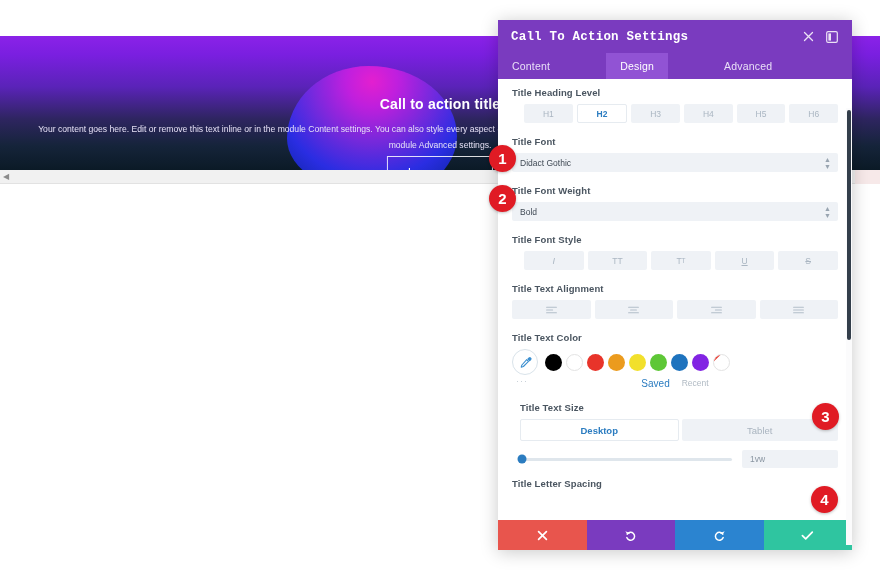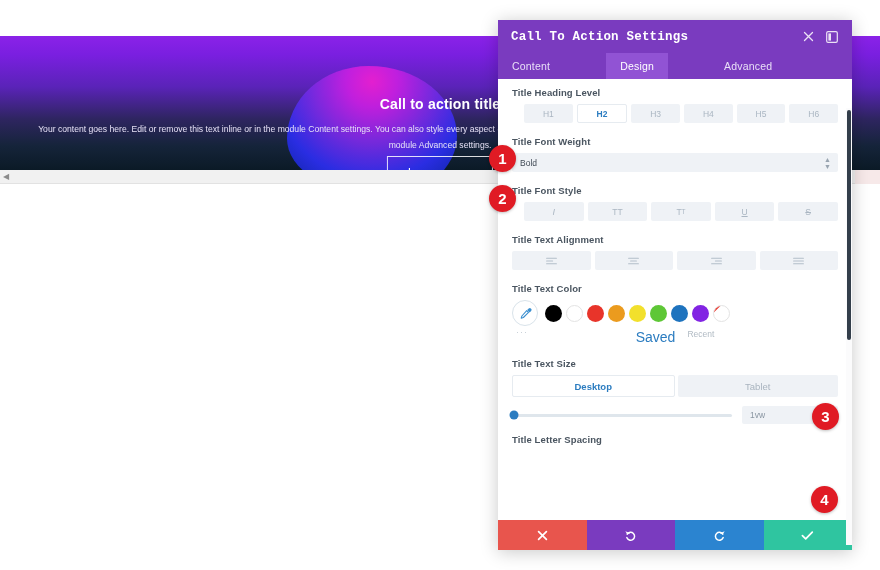--- a/index.html
+++ b/index.html
@@ -121,21 +121,21 @@
   }
   .sw { width: 17px; height: 17px; border-radius: 50%; cursor: pointer; }
   .sw.white { border: 1px solid #e3e3e3; }
   .sw.none { border: 1px solid #e3e3e3; background: #fff; position: relative; overflow: hidden; }
   .sw.none::after {
     content: ''; position: absolute; left: 50%; top: -3px; width: 1.6px; height: 24px;
     background: #e8342a; transform: rotate(45deg) translateX(-50%); transform-origin: top;
   }
   .dots { font-size: 9px; color: #c3ccd4; letter-spacing: 1px; margin-top: 1px; margin-left: 4px; }
   .saved-recent { display: flex; gap: 12px; justify-content: center; margin-top: -8px; }
-  .saved-recent .s { color: #2b7cc0; font-size: 14px; cursor: pointer; }
+  .saved-recent .s { color: #2b7cc0; font-size: 10px; cursor: pointer; }
   .saved-recent .r { color: #b0bac3; font-size: 8.5px; cursor: pointer; }
 
   
   .devtabs { display: flex; gap: 3px; }
   .devtabs .d {
     flex: 1; height: 22px; background: #eff2f6; border-radius: 2px;
     display: flex; align-items: center; justify-content: center;
     font-size: 9.5px; color: #a9b4bf; cursor: pointer;
   }
   .devtabs .d.active { background: #ffffff; color: #2b7cc0; border: 1px solid #e6ebf0; font-weight: bold; }
@@ -228,20 +228,27 @@
         <div class="seg">
           <div class="opt">H1</div>
           <div class="opt active">H2</div>
           <div class="opt">H3</div>
           <div class="opt">H4</div>
           <div class="opt">H5</div>
           <div class="opt">H6</div>
         </div>
       </div>
 
+      <div class="field">
+        <div class="field-label">Title Font</div>
+        <div class="select">
+          <span class="val">Didact Gothic</span>
+          <span class="arrows">▲<br>▼</span>
+        </div>
+      </div>
 
       <div class="field">
         <div class="field-label">Title Font Weight</div>
         <div class="select">
           <span class="val">Bold</span>
           <span class="arrows">▲<br>▼</span>
         </div>
       </div>
 
       <div class="field">
@@ -322,21 +329,21 @@
           <div class="sw" style="background:#8224e3"></div>
           <div class="sw none"></div>
         </div>
         <div class="dots">···</div>
         <div class="saved-recent">
           <div class="s">Saved</div>
           <div class="r">Recent</div>
         </div>
       </div>
 
-      <div class="field" style="margin-bottom:10px;">
+      <div class="field" style="margin-bottom:10px;margin-left:8px;">
         <div class="field-label">Title Text Size</div>
         <div class="devtabs">
           <div class="d active">Desktop</div>
           <div class="d">Tablet</div>
         </div>
         <div class="slider-row">
           <div class="track">
             <div class="knob" style="left:1%;"></div>
           </div>
           <div class="valbox">1vw</div>

